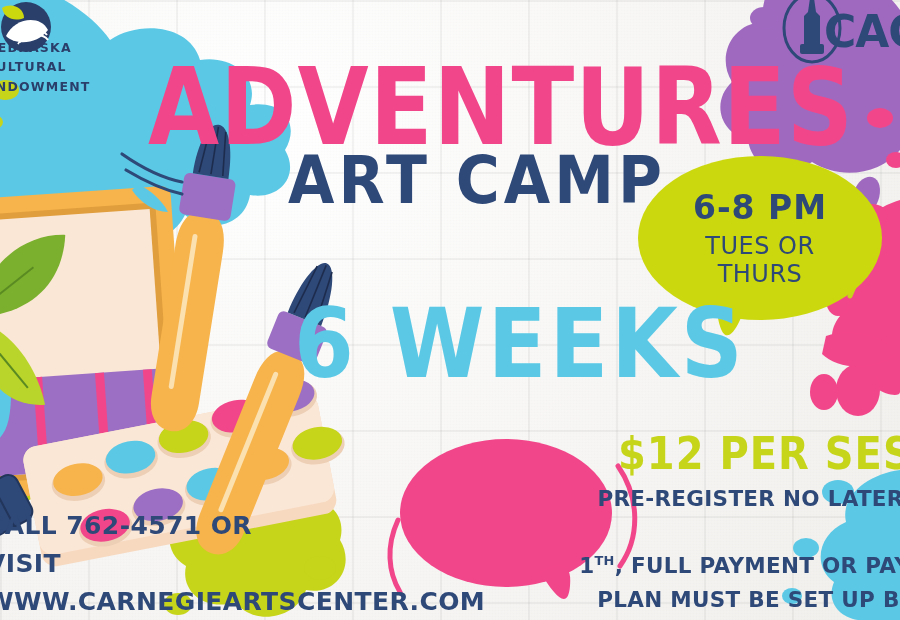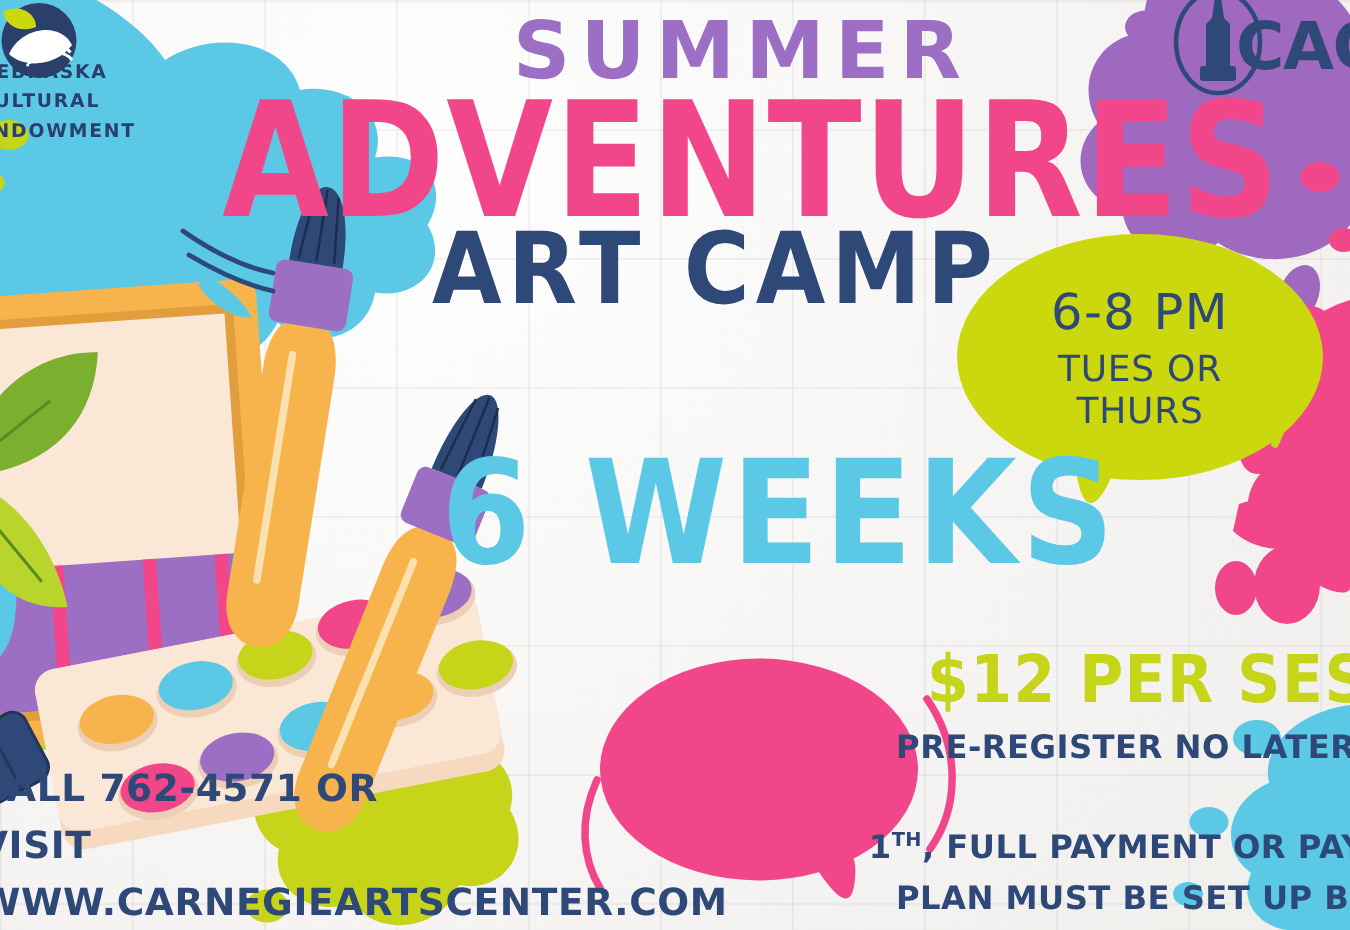--- a/index.html
+++ b/index.html
@@ -96,21 +96,21 @@
     color:#2e4878;letter-spacing:.4px;
     font-family:"DejaVu Sans", sans-serif;
   }
 
   
   .bubble-green-text{
     position:absolute;left:660px;top:188px;width:200px;
     text-align:center;color:#2e4878;
     font-family:"DejaVu Sans", sans-serif;
   }
-  .bubble-green-text .l1{font-size:33px;font-weight:400;letter-spacing:1px;}
+  .bubble-green-text .l1{font-size:33px;font-weight:700;letter-spacing:1px;}
   .bubble-green-text .l2{font-size:24px;font-weight:400;letter-spacing:.5px;margin-top:5px;}
 
   .bubble-pink-text{
     position:absolute;left:413px;top:480px;width:190px;
     text-align:center;color:#2e4878;
     font-size:66px;font-weight:700;letter-spacing:2px;
     font-family:"DejaVu Sans", sans-serif;
   }
 
   
@@ -371,21 +371,20 @@
   </div>
 
   <div class="nce-text">
     <div>NEBRASKA</div>
     <div>CULTURAL</div>
     <div>ENDOWMENT</div>
   </div>
 
   <div class="cac-text">CAC</div>
 
-  <div class="t summer">SUMMER</div>
   <div class="t adventures">ADVENTURES</div>
   <div class="t artcamp">ART CAMP</div>
 
   <div class="t weeks">6 WEEKS</div>
 
   <div class="bubble-green-text">
     <div class="l1">6-8 PM</div>
     <div class="l2">TUES OR THURS</div>
   </div>
 

